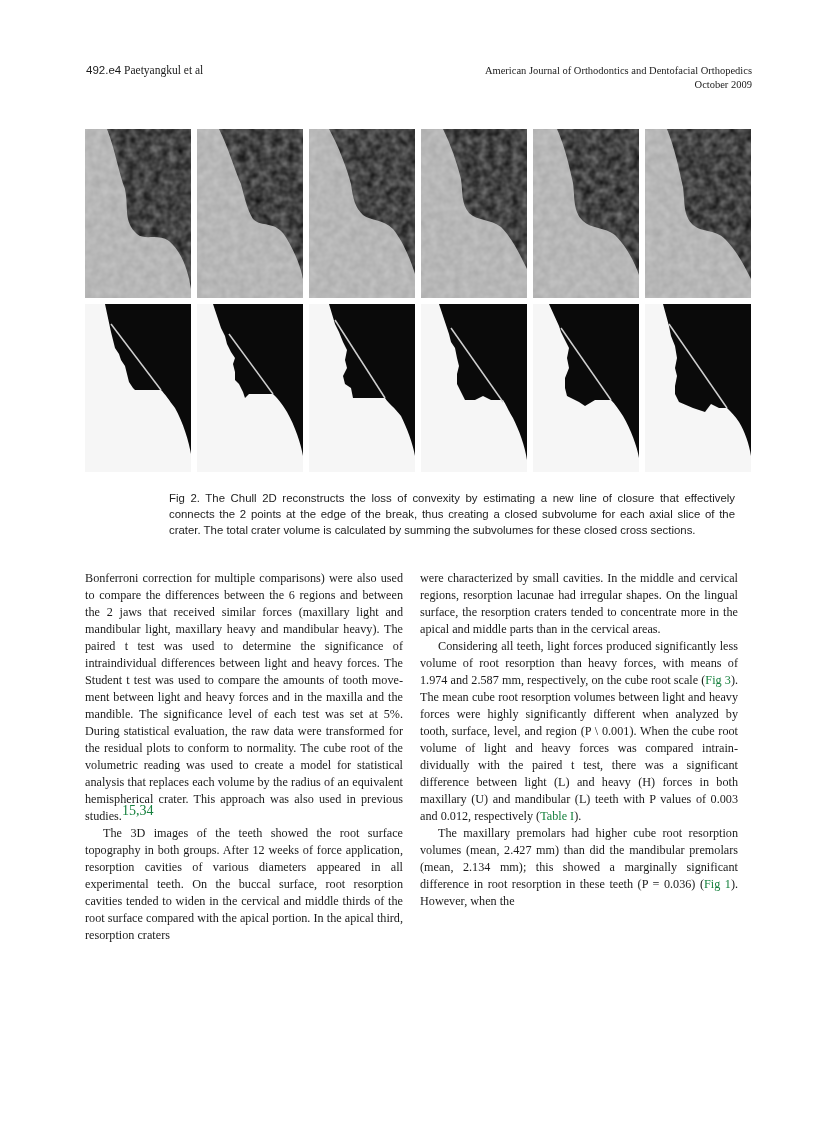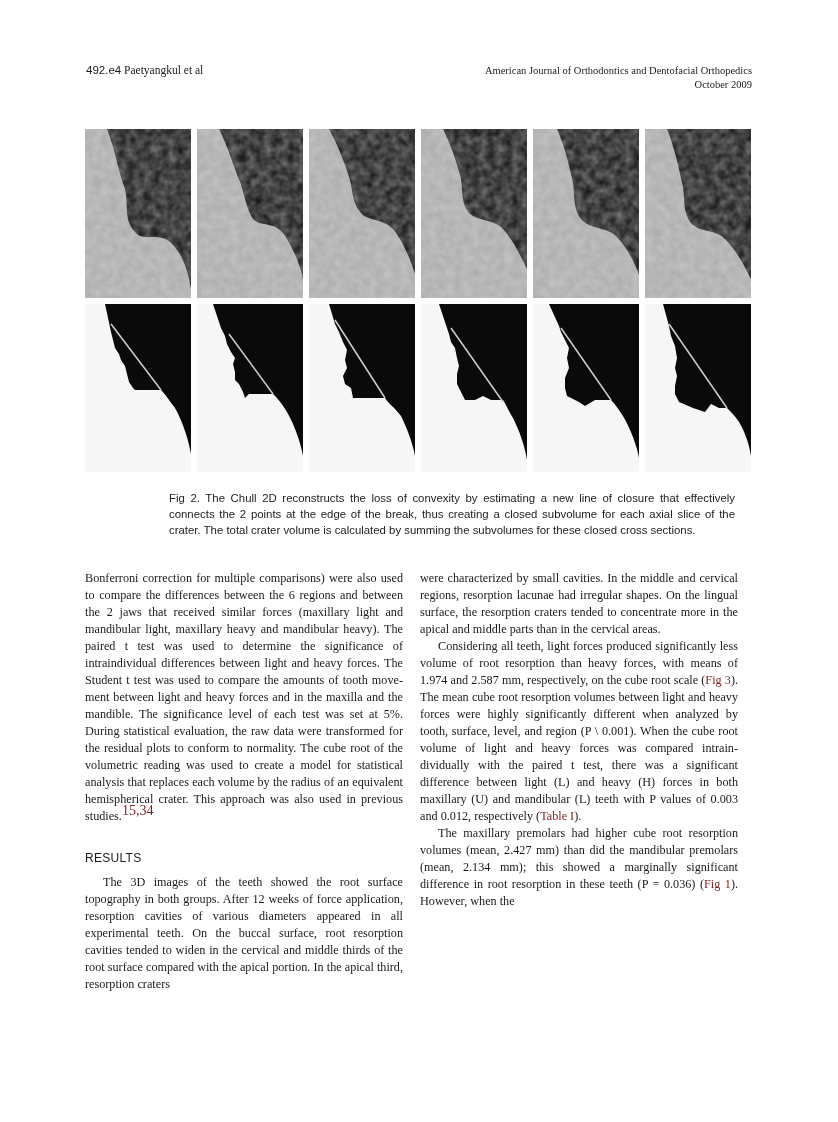--- a/index.html
+++ b/index.html
@@ -10,21 +10,21 @@
     .figure { position: absolute; left: 85px; top: 129px; width: 668px; height: 343px; }
     .panel { position: absolute; width: 106px; height: 169px; overflow: hidden; }
     .panel svg { display: block; width: 106px; height: 169px; }
     .caption { position: absolute; left: 130px; top: 490px; width: 566px; font-family: "Liberation Sans", sans-serif; font-size: 11.4px; line-height: 16px; color: #222; text-align: justify; margin-left: 39px; }
     .col { position: absolute; top: 570px; width: 318px; font-family: "Liberation Serif", serif; font-size: 12.2px; line-height: 17px; text-align: justify; hyphens: manual; }
     .col.left { left: 85px; }
     .col.right { left: 420px; }
     .col p { margin: 0; }
     .col p.indent { text-indent: 18px; }
     .section-head { font-family: "Liberation Sans", sans-serif; font-size: 12px; letter-spacing: 0.3px; margin: 25px 0 7px 0 !important; }
-    .ref { color: #7f1d1d; }
+    .ref { color: #15803d; }
     sup.ref { font-size: 14px; vertical-align: 5px; line-height: 0; }
   </style>
 </head>
 <body>
 
 <div class="runhead-left">
   <span class="pg">492.e4</span>
   <span>Paetyangkul et al</span>
 </div>
 <div class="runhead-right">
@@ -157,21 +157,20 @@
   </div>
 </div>
 
 <div class="caption">
   <span>Fig 2.</span>
   <span>The Chull 2D reconstructs the loss of convexity by estimating a new line of closure that effectively connects the 2 points at the edge of the break, thus creating a closed subvolume for each axial slice of the crater. The total crater volume is calculated by summing the subvolumes for these closed cross sections.</span>
 </div>
 
 <div class="col left">
   <p><span>Bonferroni correction for multiple comparisons) were also used to compare the differences between the 6 regions and between the 2 jaws that received similar forces (maxillary light and mandibular light, maxillary heavy and mandibular heavy). The paired t test was used to determine the significance of intraindividual differences between light and heavy forces. The Student t test was used to compare the amounts of tooth move­ment between light and heavy forces and in the maxilla and the mandible. The significance level of each test was set at 5%. During statistical evaluation, the raw data were transformed for the residual plots to conform to normality. The cube root of the volumetric reading was used to create a model for statistical analysis that replaces each volume by the radius of an equivalent hemispherical crater. This approach was also used in previous studies.</span><sup class="ref">15,34</sup></p>
-  <p class="section-head">RESULTS</p>
   <p class="indent">The 3D images of the teeth showed the root surface topography in both groups. After 12 weeks of force application, resorption cavities of various diameters ap­peared in all experimental teeth. On the buccal surface, root resorption cavities tended to widen in the cervical and middle thirds of the root surface compared with the apical portion. In the apical third, resorption craters</p>
 </div>
 
 <div class="col right">
   <p>were characterized by small cavities. In the middle and cervical regions, resorption lacunae had irregular shapes. On the lingual surface, the resorption craters tended to concentrate more in the apical and middle parts than in the cervical areas.</p>
   <p class="indent"><span>Considering all teeth, light forces produced signifi­cantly less volume of root resorption than heavy forces, with means of 1.974 and 2.587 mm, respectively, on the cube root scale (</span><span class="ref">Fig 3</span><span>). The mean cube root resorption volumes between light and heavy forces were highly significantly different when analyzed by tooth, surface, level, and region (P \ 0.001). When the cube root volume of light and heavy forces was compared intrain­dividually with the paired t test, there was a significant difference between light (L) and heavy (H) forces in both maxillary (U) and mandibular (L) teeth with P values of 0.003 and 0.012, respectively (</span><span class="ref">Table I</span><span>).</span></p>
   <p class="indent"><span>The maxillary premolars had higher cube root resorption volumes (mean, 2.427 mm) than did the mandibular premolars (mean, 2.134 mm); this showed a marginally significant difference in root resorption in these teeth (P = 0.036) (</span><span class="ref">Fig 1</span><span>). However, when the</span></p>
 </div>
 
 </body></html>

